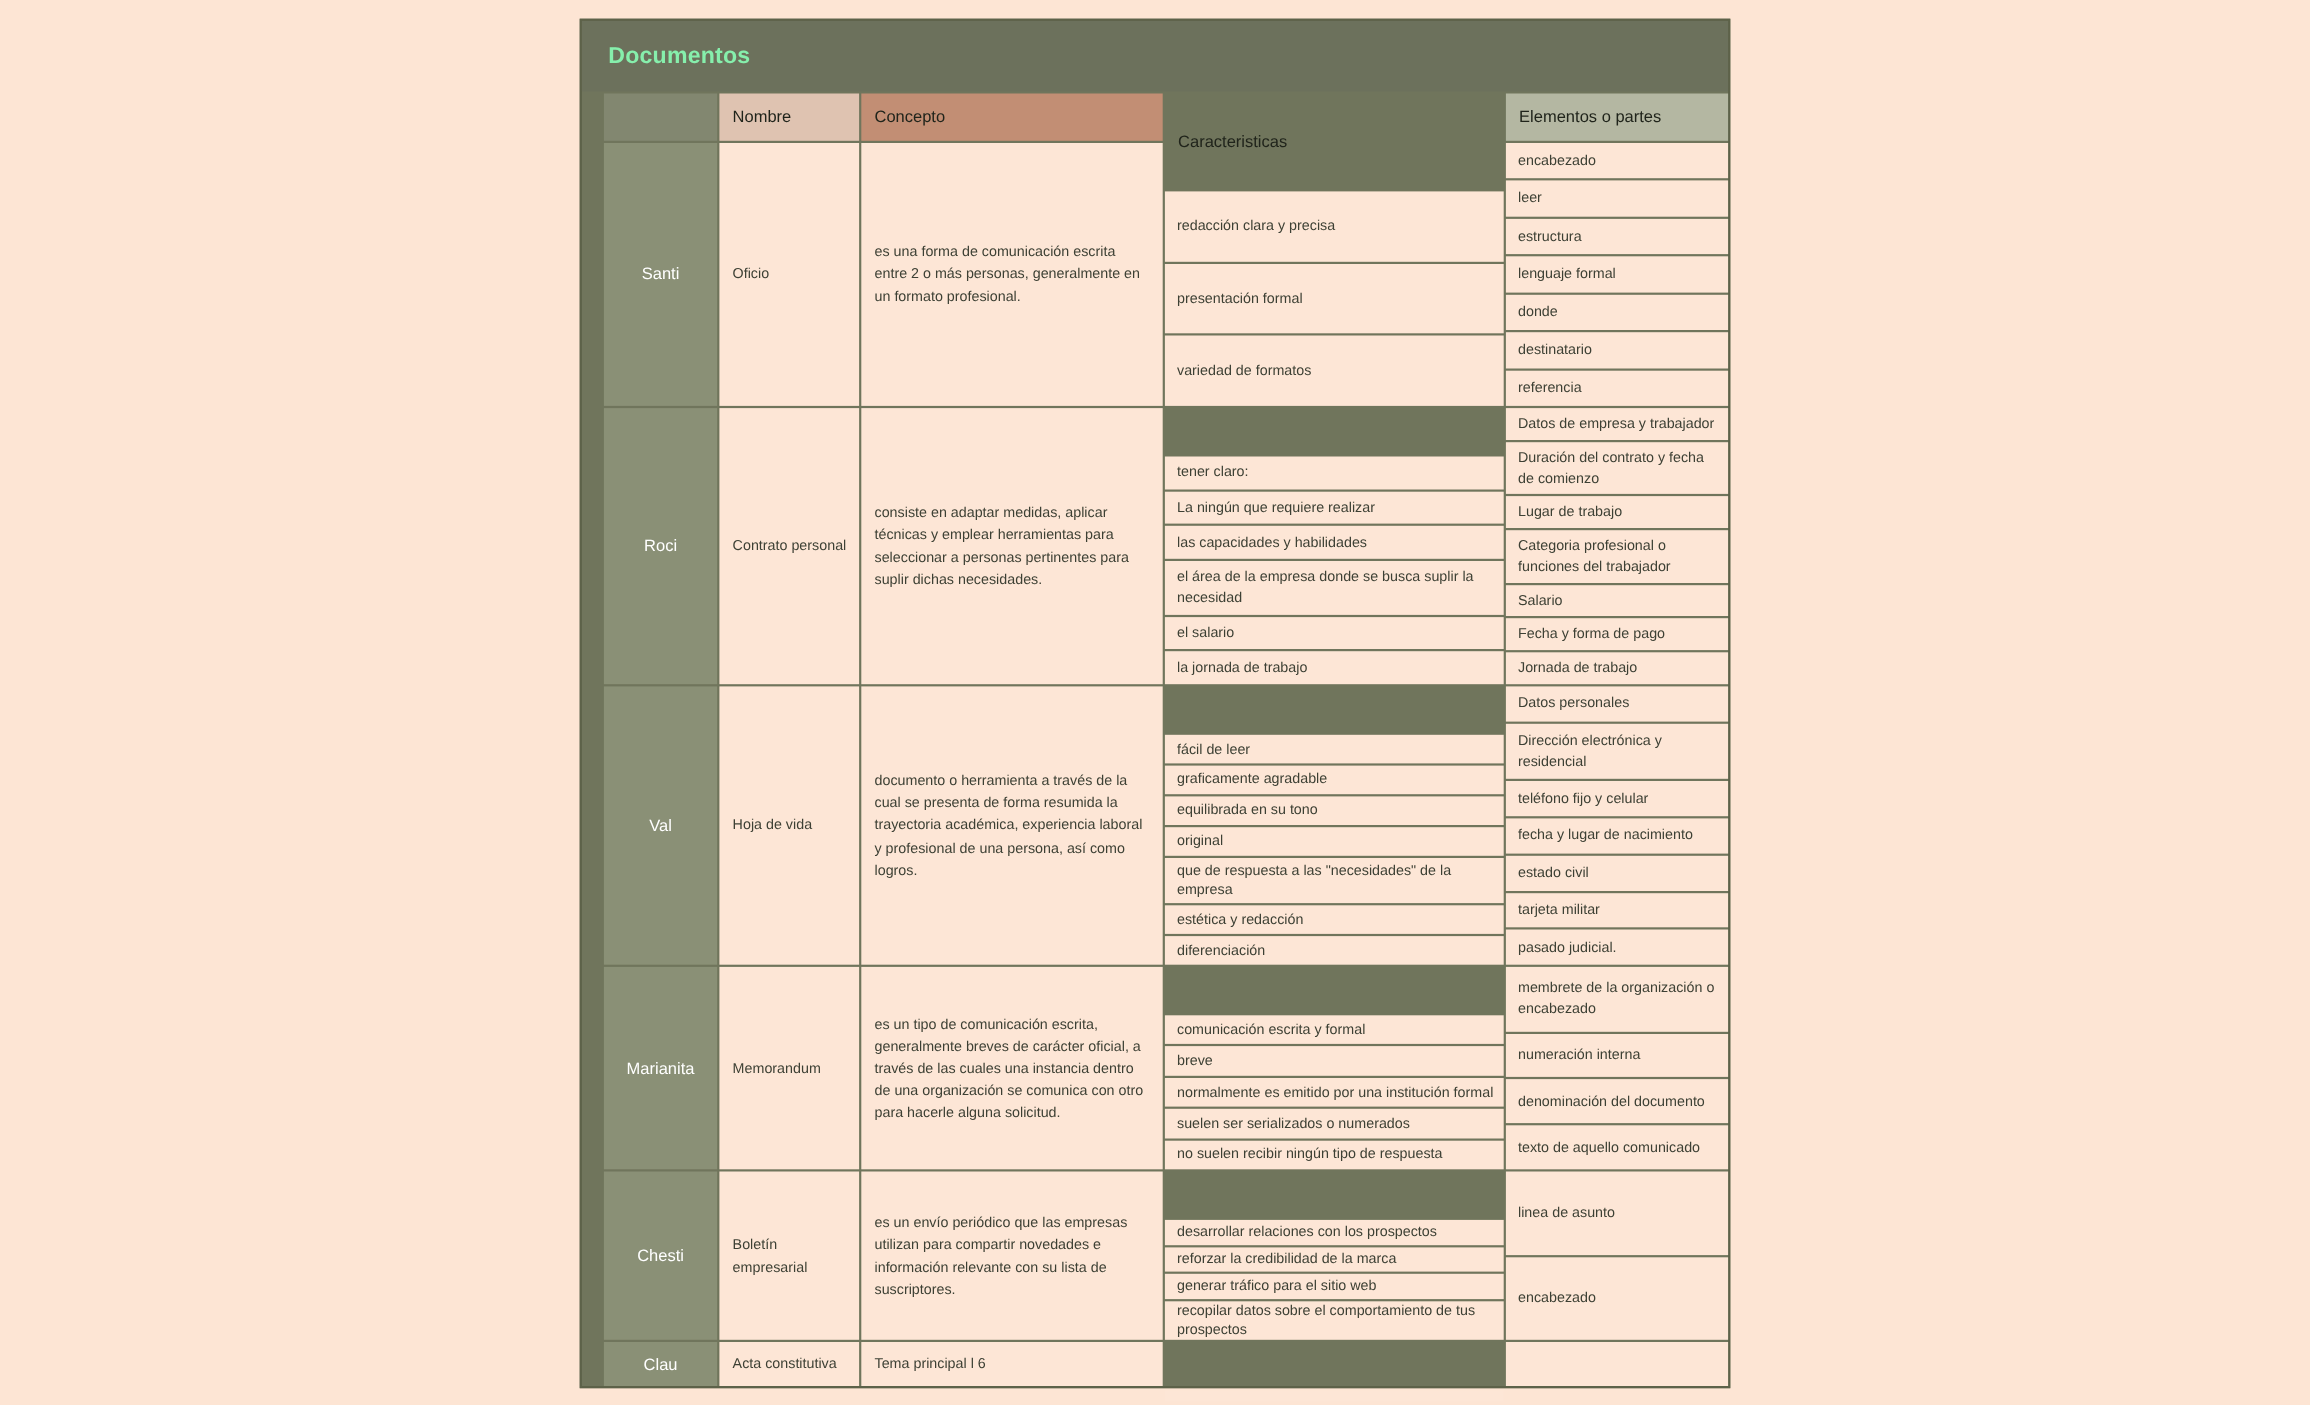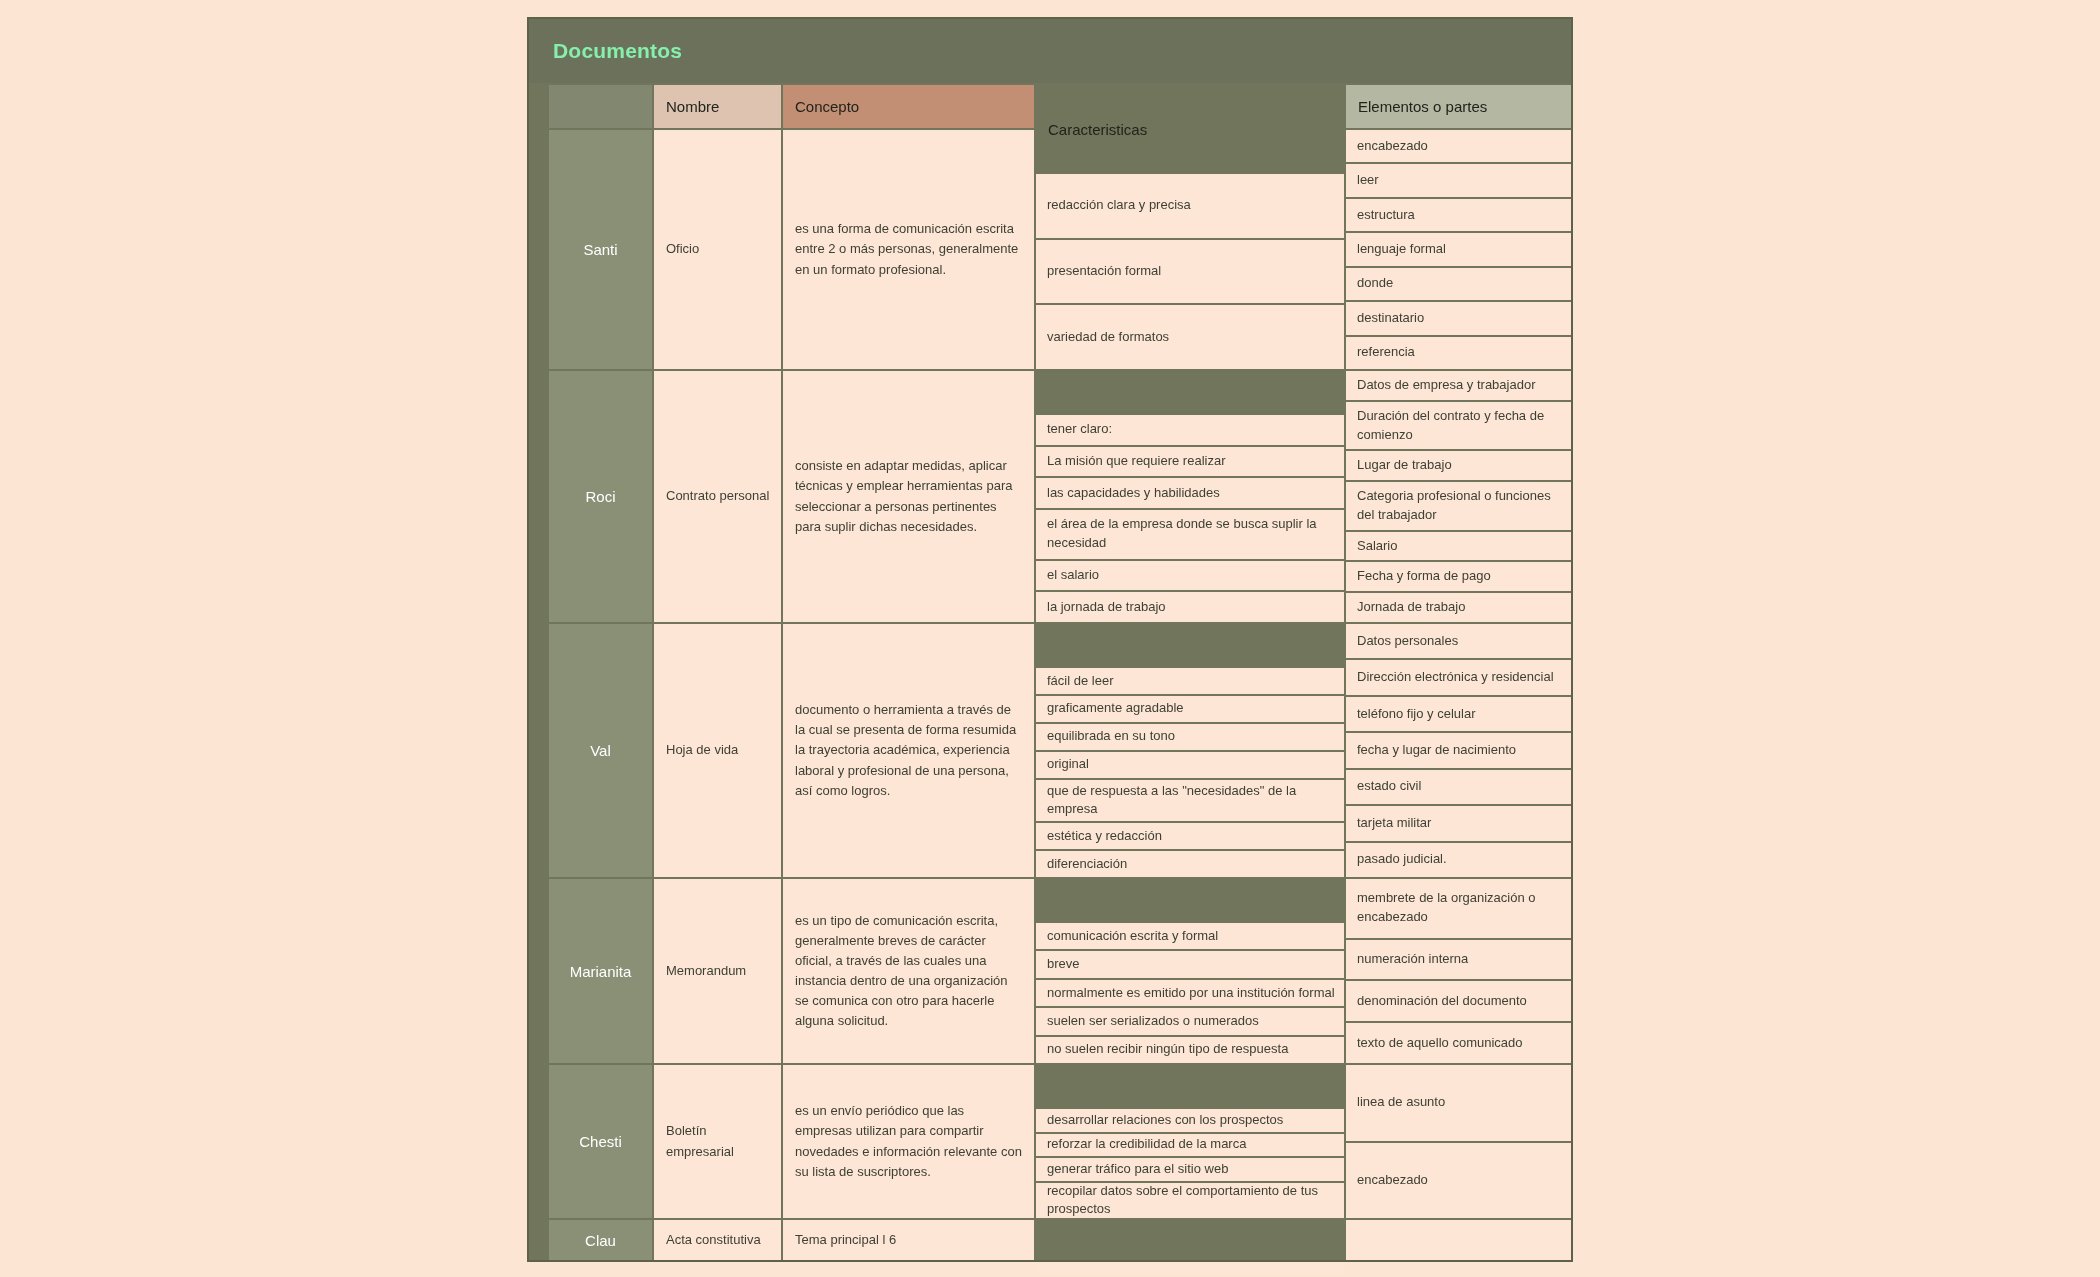--- a/index.html
+++ b/index.html
@@ -28,21 +28,21 @@
     color:#86efac; font-size:21px; font-weight:bold; letter-spacing:.2px;
   }
   .hrow,.trow{display:flex; gap:2px;}
   .hrow{height:43px;}
   .hcell{
     display:flex; align-items:center; padding-left:12px;
     font-size:15px; font-weight:500; color:var(--header-text);
   }
   .c-label{width:103px; flex:none;margin-left:20px;}
   .c-nombre{width:127px; flex:none;}
-  .c-concepto{width:251px; flex:none;}
+  .c-concepto{width:274px; flex:none;}
   .c-caract{width:308px; flex:none;margin-top:44px;}
   .c-elem{flex:1 1 auto;}
   .hcell.c-label{background:var(--corner);}
   .hcell.c-nombre{background:var(--nombre-header);}
   .hcell.c-concepto{background:var(--concepto-header);}
   .hcell.c-caract,.hcell.c-elem{background:var(--sage-header);}
   .label-cell{
     background:var(--row-label); color:#ffffff;
     display:flex; align-items:center; justify-content:center;
     font-size:15px; text-align:center;
@@ -95,21 +95,21 @@
           <div class="sub-cell">destinatario</div>
           <div class="sub-cell">referencia</div>
         </div>
       </div>
       <div class="trow" style="height: 251px;">
         <div class="label-cell c-label">Roci</div>
         <div class="data-cell c-nombre">Contrato personal</div>
         <div class="data-cell c-concepto">consiste en adaptar medidas, aplicar técnicas y emplear herramientas para seleccionar a personas pertinentes para suplir dichas necesidades.</div>
         <div class="stack c-caract">
           <div class="sub-cell">tener claro:</div>
-          <div class="sub-cell">La misión que requiere realizar</div>
+          <div class="sub-cell">La ningún que requiere realizar</div>
           <div class="sub-cell">las capacidades y habilidades</div>
           <div class="sub-cell">el área de la empresa donde se busca suplir la necesidad</div>
           <div class="sub-cell">el salario</div>
           <div class="sub-cell">la jornada de trabajo</div>
         </div>
         <div class="stack c-elem">
           <div class="sub-cell">Datos de empresa y trabajador</div>
           <div class="sub-cell">Duración del contrato y fecha de comienzo</div>
           <div class="sub-cell">Lugar de trabajo</div>
           <div class="sub-cell">Categoria profesional o funciones del trabajador</div>

